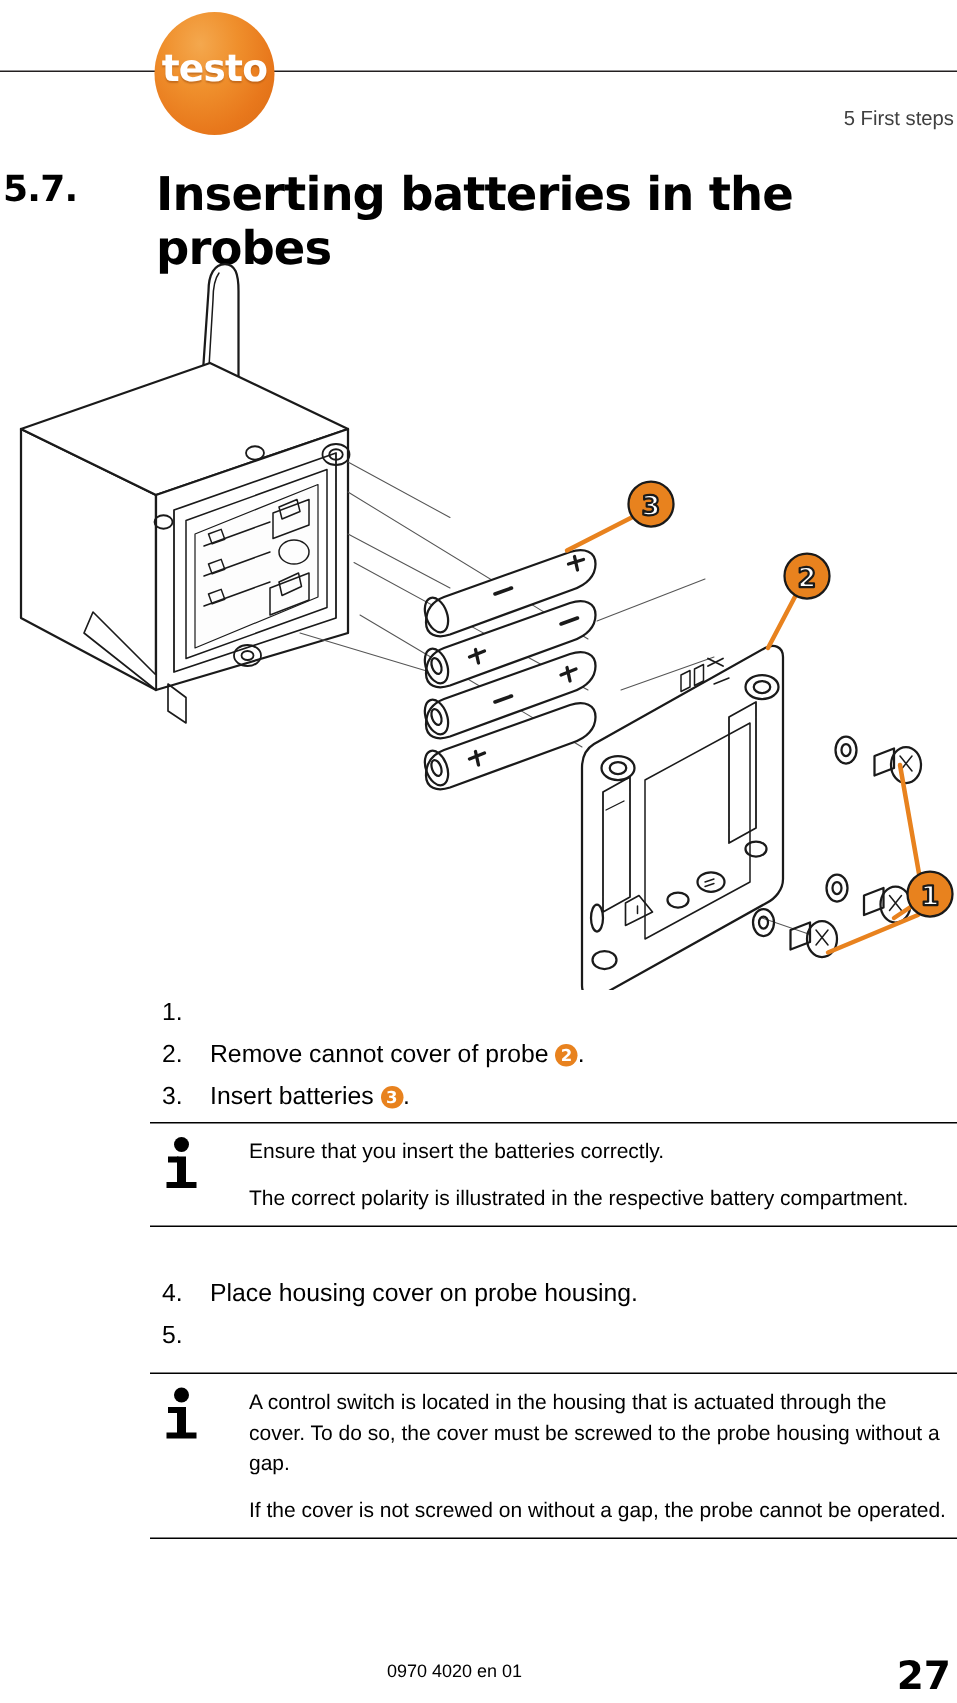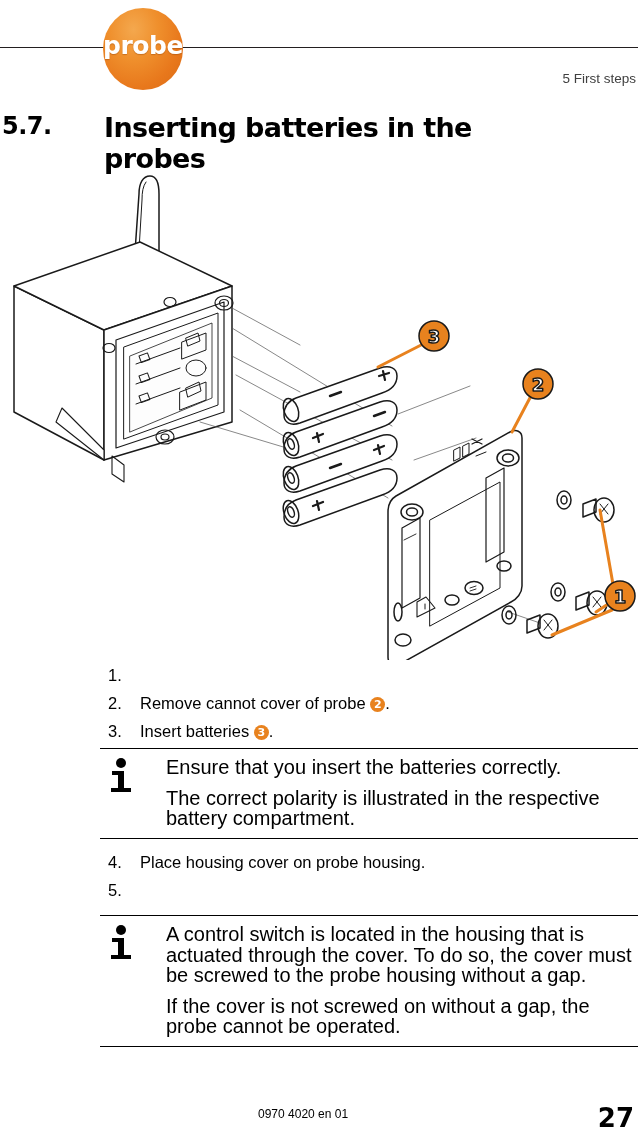--- a/index.html
+++ b/index.html
@@ -34,21 +34,21 @@
   
   .sec-head{position:absolute;left:0;top:112px;width:569px;height:36px;}
   .sec-num{
     position:absolute;left:2px;top:0;
     font-family:"DejaVu Sans", sans-serif;
     font-weight:bold;font-size:24px;letter-spacing:-0.5px;
   }
   .sec-title{
     position:absolute;left:104px;top:0;
     font-family:"DejaVu Sans", sans-serif;
-    font-weight:bold;font-size:27px;letter-spacing:-0.6px;
+    font-weight:bold;font-size:31px;letter-spacing:-0.6px;
   }
 
   
   .figure{position:absolute;left:0;top:160px;width:638px;height:500px;}
   .figure svg{display:block;}
 
   
   .steps{position:absolute;left:0;width:638px;}
   .step{position:relative;min-height:25px;margin:0 0 3px 0;}
   .step-num{
@@ -85,21 +85,21 @@
   .info-icon .foot{
     position:absolute;left:3px;top:30px;width:20px;height:4px;background:#000;
   }
   .info-icon .serif{
     position:absolute;left:4px;top:13px;width:7px;height:4px;background:#000;
   }
   .info-body{
     margin:8px 6px 9px 66px;
   }
   .info-p{
-    font-size:20px;line-height:20.5px;margin:0 0 10px 0;
+    font-size:14px;line-height:20.5px;margin:0 0 10px 0;
   }
   .info-p:last-child{margin-bottom:0;}
 
   
   .footer{position:absolute;left:0;bottom:0;width:638px;height:52px;}
   .footer-doc{
     position:absolute;left:258px;bottom:14px;font-size:12px;
   }
   .footer-page{
     position:absolute;right:4px;bottom:2px;
@@ -109,21 +109,21 @@
 </style>
 </head>
 <body>
 
 <div class="page">
 
   <div class="header">
     <div class="header-rule"></div>
     <div class="logo-wrap">
       <div class="logo-ellipse"></div>
-      <div class="logo-text">probe</div>
+      <div class="logo-text">testo</div>
     </div>
     <div class="running-head">5 First steps</div>
   </div>
 
   <div class="sec-head">
     <span class="sec-num">5.7.</span>
     <span class="sec-title">Inserting batteries in the probes</span>
   </div>
 
   <div class="figure">

